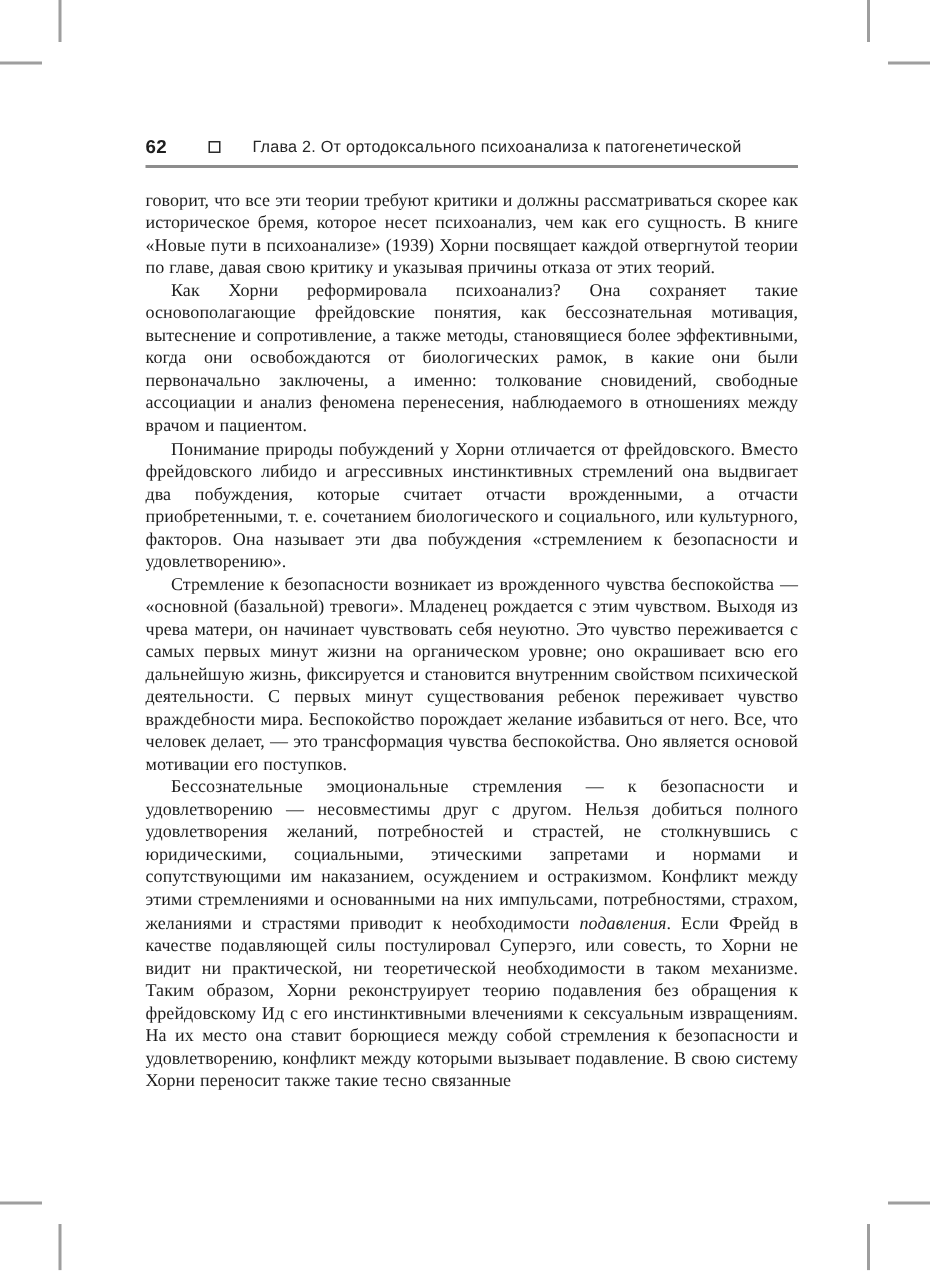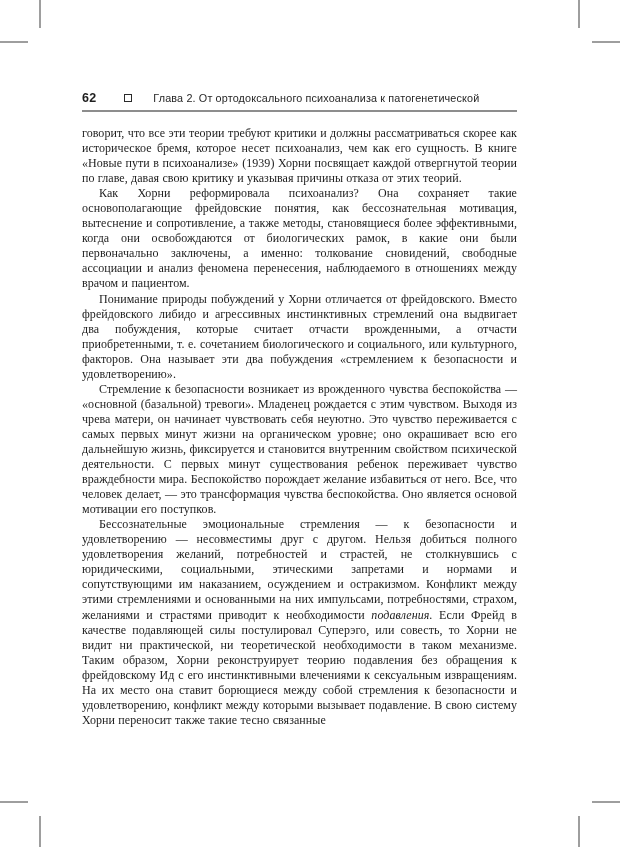--- a/index.html
+++ b/index.html
@@ -18,21 +18,21 @@
   .crop.tl-h { left: 0;    top: 41px;  width: 28px; height: 2px;  }
   .crop.tr-v { left: 578px;top: 0;     width: 2px;  height: 28px; }
   .crop.tr-h { left: 592px;top: 41px;  width: 28px; height: 2px;  }
   .crop.bl-h { left: 0;    top: 801px; width: 28px; height: 2px;  }
   .crop.bl-v { left: 39px; top: 816px; width: 2px;  height: 31px; }
   .crop.br-h { left: 592px;top: 801px; width: 28px; height: 2px;  }
   .crop.br-v { left: 578px;top: 816px; width: 2px;  height: 31px; }
 
   .content {
     position: absolute;
-    left: 82px;
+    left: 97px;
     top: 91px;
     width: 435px;
   }
   .running-head {
     display: flex;
     align-items: center;
     font-family: "Liberation Sans", sans-serif;
     border-bottom: 2px solid #8d8d8d;
     padding-bottom: 5px;
   }

